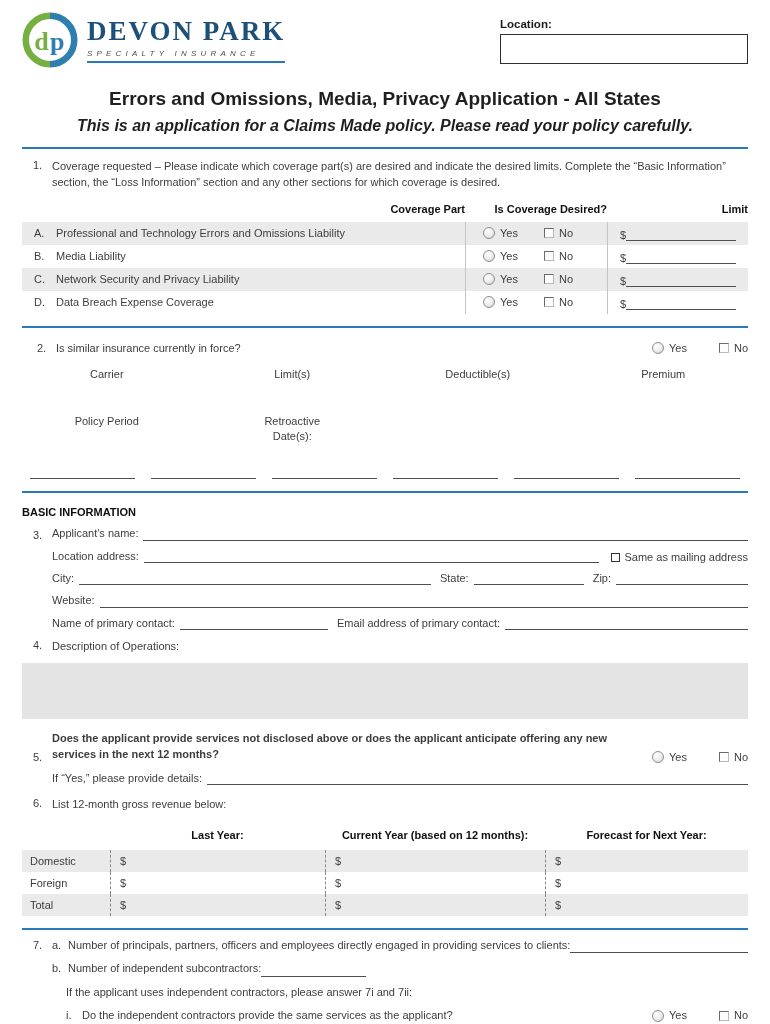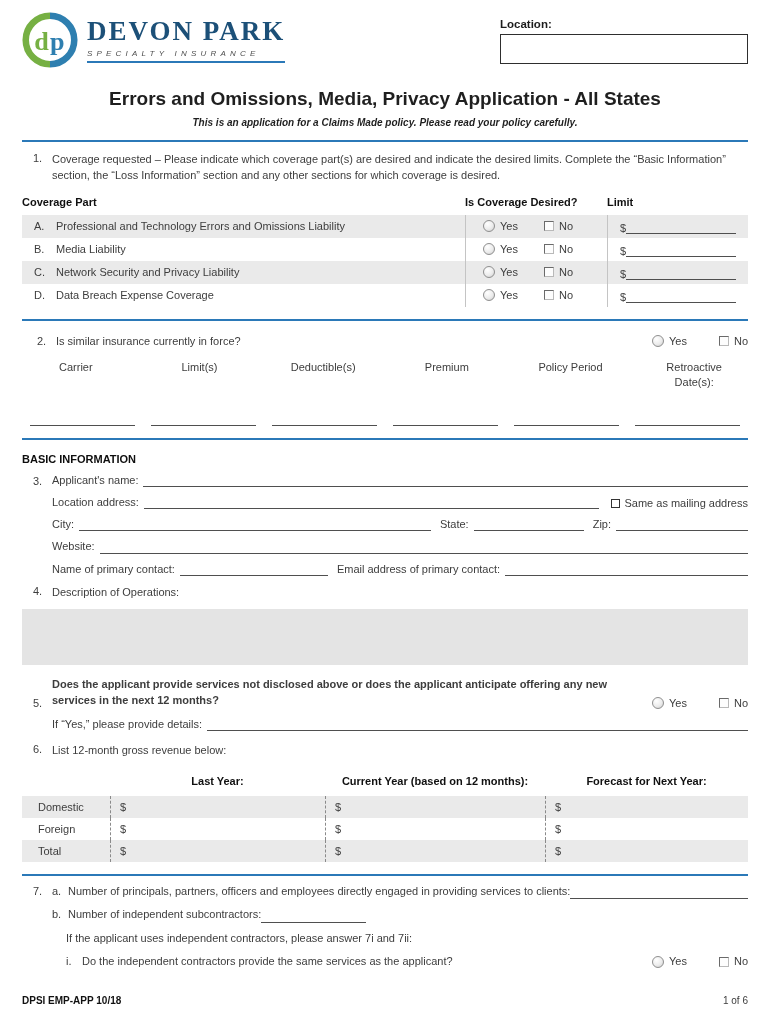--- a/index.html
+++ b/index.html
@@ -13,51 +13,51 @@
   .top { display: flex; justify-content: space-between; align-items: flex-start; padding: 12px 22px 0 22px; }
   .logo { display: flex; align-items: center; gap: 9px; }
   .logo-mark svg { display: block; }
   .logo-title { font-family: "Liberation Serif", serif; font-weight: bold; font-size: 27px; letter-spacing: 2px; color: #1c5078; line-height: 1; }
   .logo-sub { font-size: 8px; letter-spacing: 4.2px; color: #4f4f4f; margin-top: 4px; padding-bottom: 3px; border-bottom: 2.5px solid #2b79b8; font-style: italic; }
   .carrier-block { width: 248px; padding-top: 6px; }
   .carrier-label { font-weight: bold; font-size: 11.5px; color: #1c1c1c; margin-bottom: 4px; }
   .carrier-input { width: 100%; height: 30px; border: 1.5px solid #2e2e2e; background: #fff; font: inherit; padding: 2px 4px; }
   
   .title { text-align: center; font-size: 19px; font-weight: bold; color: #1f1f1f; margin-top: 20px; }
-  .subtitle { text-align: center; font-size: 10px; font-style: italic; font-weight: bold; color: #1f1f1f; margin-top: 7px; }
+  .subtitle { text-align: center; font-size: 16px; font-style: italic; font-weight: bold; color: #1f1f1f; margin-top: 7px; }
   .rule { border: none; border-top: 2px solid #2b79b8; margin: 12px 22px 0; height: 0; }
   .section-heading { font-weight: bold; font-size: 11px; color: #0e0e0e; margin: 13px 22px 0; }
   
   .q { display: flex; margin: 10px 22px 0 33px; }
   .qnum { width: 19px; flex: none; }
   .qtext { flex: 1; line-height: 1.45; }
   
   .cov { margin: 12px 22px 0; }
   .cov-h, .cov-row { display: grid; grid-template-columns: 443px 142px 1fr; }
-  .cov-h { font-weight: bold; text-align: left; padding-bottom: 7px; color: #101010; }
+  .cov-h { font-weight: bold; text-align: right; padding-bottom: 7px; color: #101010; }
   .cov-row { height: 23px; align-items: center; }
   .cov-row.gray { background: #eaeaea; }
   .cov-c1 { display: flex; padding-left: 12px; }
   .cov-c1 .letter { width: 22px; flex: none; }
   .cov-c2 { display: flex; align-items: center; border-left: 1px solid #c4c4c4; height: 100%; padding-left: 17px; }
   .cov-c2 .pair + .pair { margin-left: 26px; }
   .cov-c3 { display: flex; align-items: flex-end; border-left: 1px solid #c4c4c4; height: 100%; padding: 0 10px 4px 12px; }
   .cov-c3 .fill { width: 110px; flex: none; }
   
   .pair { display: inline-flex; align-items: center; gap: 5px; }
   .radio { width: 12px; height: 12px; border-radius: 50%; border: 1px solid #8f8f8f; flex: none;
     background: radial-gradient(circle at 35% 30%, #ffffff 0%, #ececec 55%, #c9c9c9 100%); display: inline-block; cursor: pointer; }
   .checkbox { width: 10px; height: 10px; border: 1px solid; border-color: #6a6a6a #b9b9b9 #b9b9b9 #6a6a6a;
     background: #fdfdfd; display: inline-block; flex: none; cursor: pointer; }
   .sq { width: 9px; height: 9px; border: 1.3px solid #333; background: #fff; display: inline-block; flex: none; cursor: pointer; }
   .yesno { display: flex; width: 96px; justify-content: space-between; margin-left: auto; flex: none; }
   .fill { border-bottom: 1px solid #4f4f4f; height: 13px; flex: 1; min-width: 20px; }
   
   .q2row { display: flex; align-items: center; margin: 14px 22px 0 37px; }
-  .cols { display: grid; grid-template-columns: repeat(6, 1fr); gap: 32px; margin: 13px 30px 0; text-align: center; }
+  .cols { display: grid; grid-template-columns: repeat(4, 1fr); gap: 32px; margin: 13px 30px 0; text-align: center; }
   .cols > div { white-space: pre-line; line-height: 1.35; }
   .blanks { display: grid; grid-template-columns: repeat(6, 1fr); gap: 16px; margin: 24px 30px 0; }
   .blanks > div { border-bottom: 1px solid #4f4f4f; height: 12px; }
   
   .fline { display: flex; align-items: flex-end; margin: 8px 22px 0 33px; }
   .fline.ind { margin-left: 52px; }
   .lbl { white-space: nowrap; padding-right: 5px; line-height: 1.3; }
   .lbl.gap { padding-left: 9px; }
   .fixed150 { flex: 0 0 148px; }
   .fixed105 { flex: 0 0 105px; }
@@ -65,21 +65,21 @@
   .same-mail { display: flex; align-items: center; gap: 4px; margin-left: 12px; white-space: nowrap; }
   .opsbox { height: 56px; background: #e4e4e4; margin: 8px 22px 0; }
   .q5 { display: flex; align-items: flex-end; margin: 12px 22px 0 33px; }
   .q5 .qtext { max-width: 598px; font-weight: bold; }
   
   .rev { margin: 11px 22px 0; }
   .rev-h, .rev-row { display: grid; grid-template-columns: 88px 215px 220px 1fr; }
   .rev-h { font-weight: bold; text-align: center; padding: 5px 0 9px; color: #101010; }
   .rev-row { height: 22px; align-items: center; }
   .rev-row.gray { background: #eaeaea; }
-  .rev-label { padding-left: 16px; }
+  .rev-label { padding-left: 8px; }
   .rev-cell { border-left: 1px dashed #8a8a8a; height: 100%; display: flex; align-items: center; padding-left: 9px; }
   
   .q7row { display: flex; align-items: flex-end; margin: 8px 22px 0 33px; line-height: 1.4; }
   .q7row .num { width: 19px; flex: none; }
   .q7row .ltr { width: 16px; flex: none; }
   .q7row.ind-b { margin-left: 52px; }
   .q7row.ind-i { margin-left: 66px; align-items: flex-end; }
   .q7row.ind-f { margin-left: 82px; }
   .spacer { flex: 1; }
   .nowrap { white-space: nowrap; }
@@ -403,18 +403,14 @@
           <span>Yes</span>
         </span>
       <span class="pair">
           <span class="checkbox"></span>
           <span>No</span>
         </span>
     </span>
   </div>
 
 
-  <div class="footer">
-    <span class="f-left">DPSI EMP-APP 10/18</span>
-    <span class="f-right">1 of 6</span>
-  </div>
 
 </div>
 
 </body></html>

